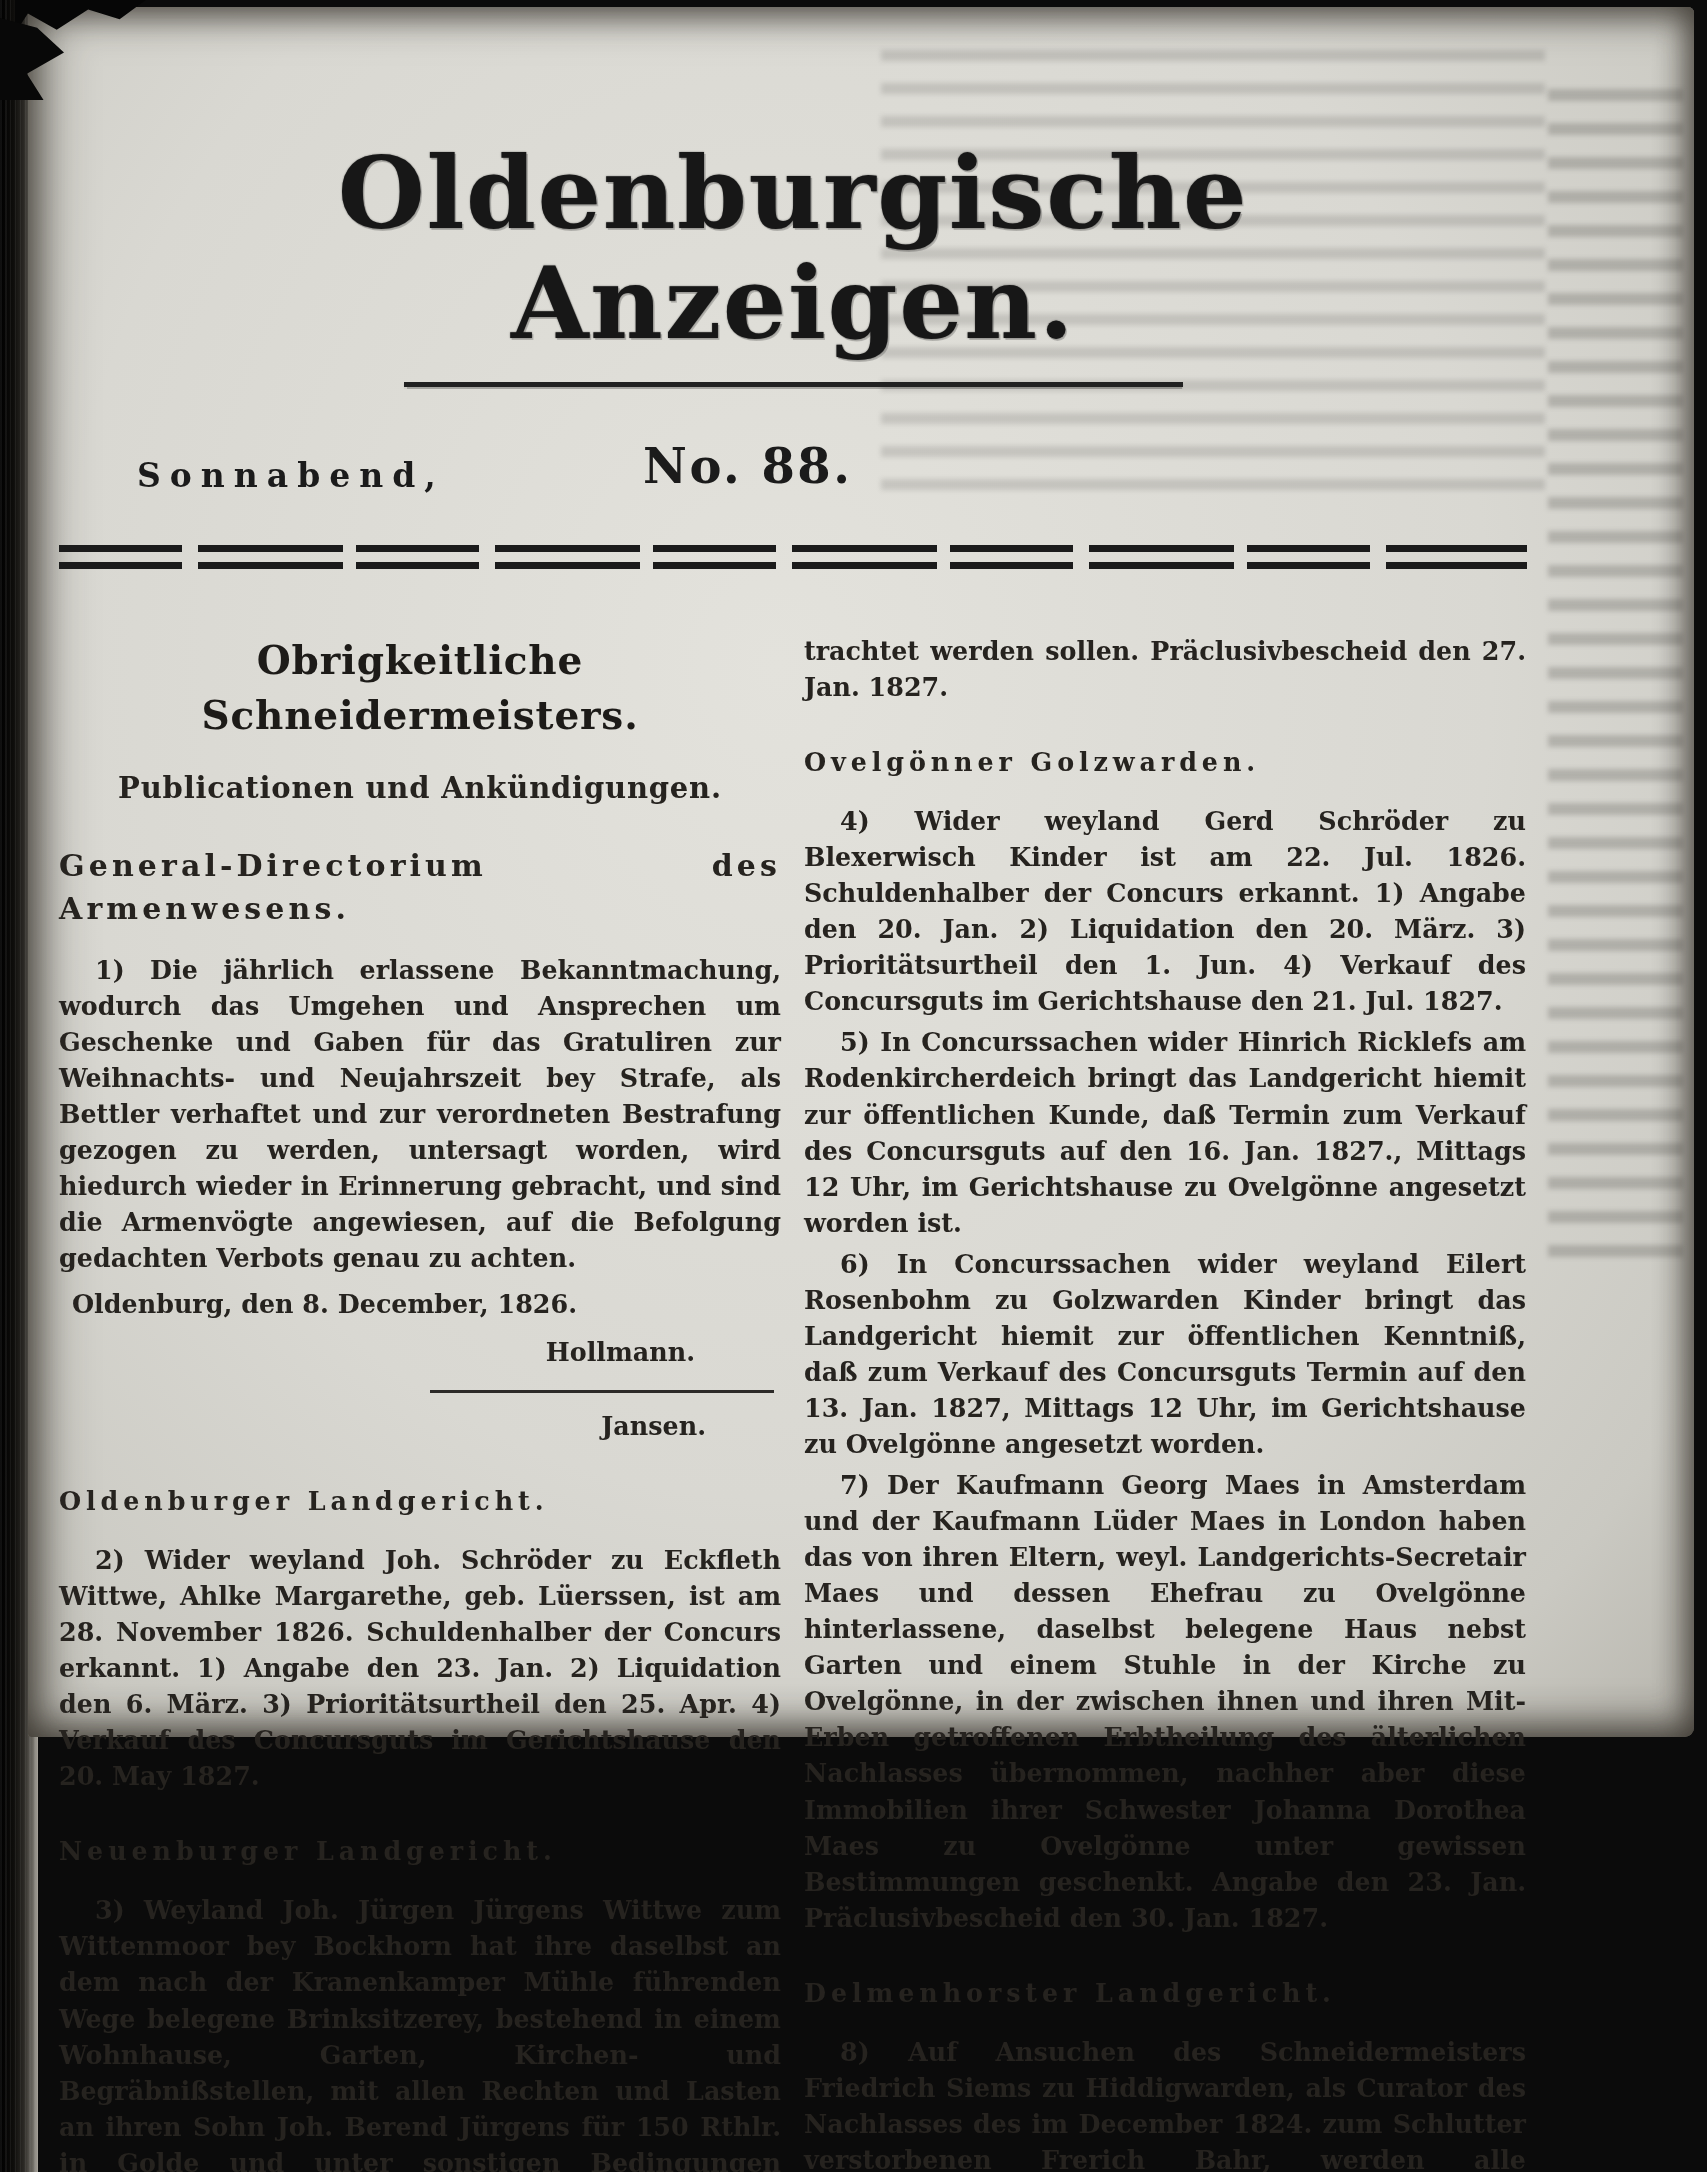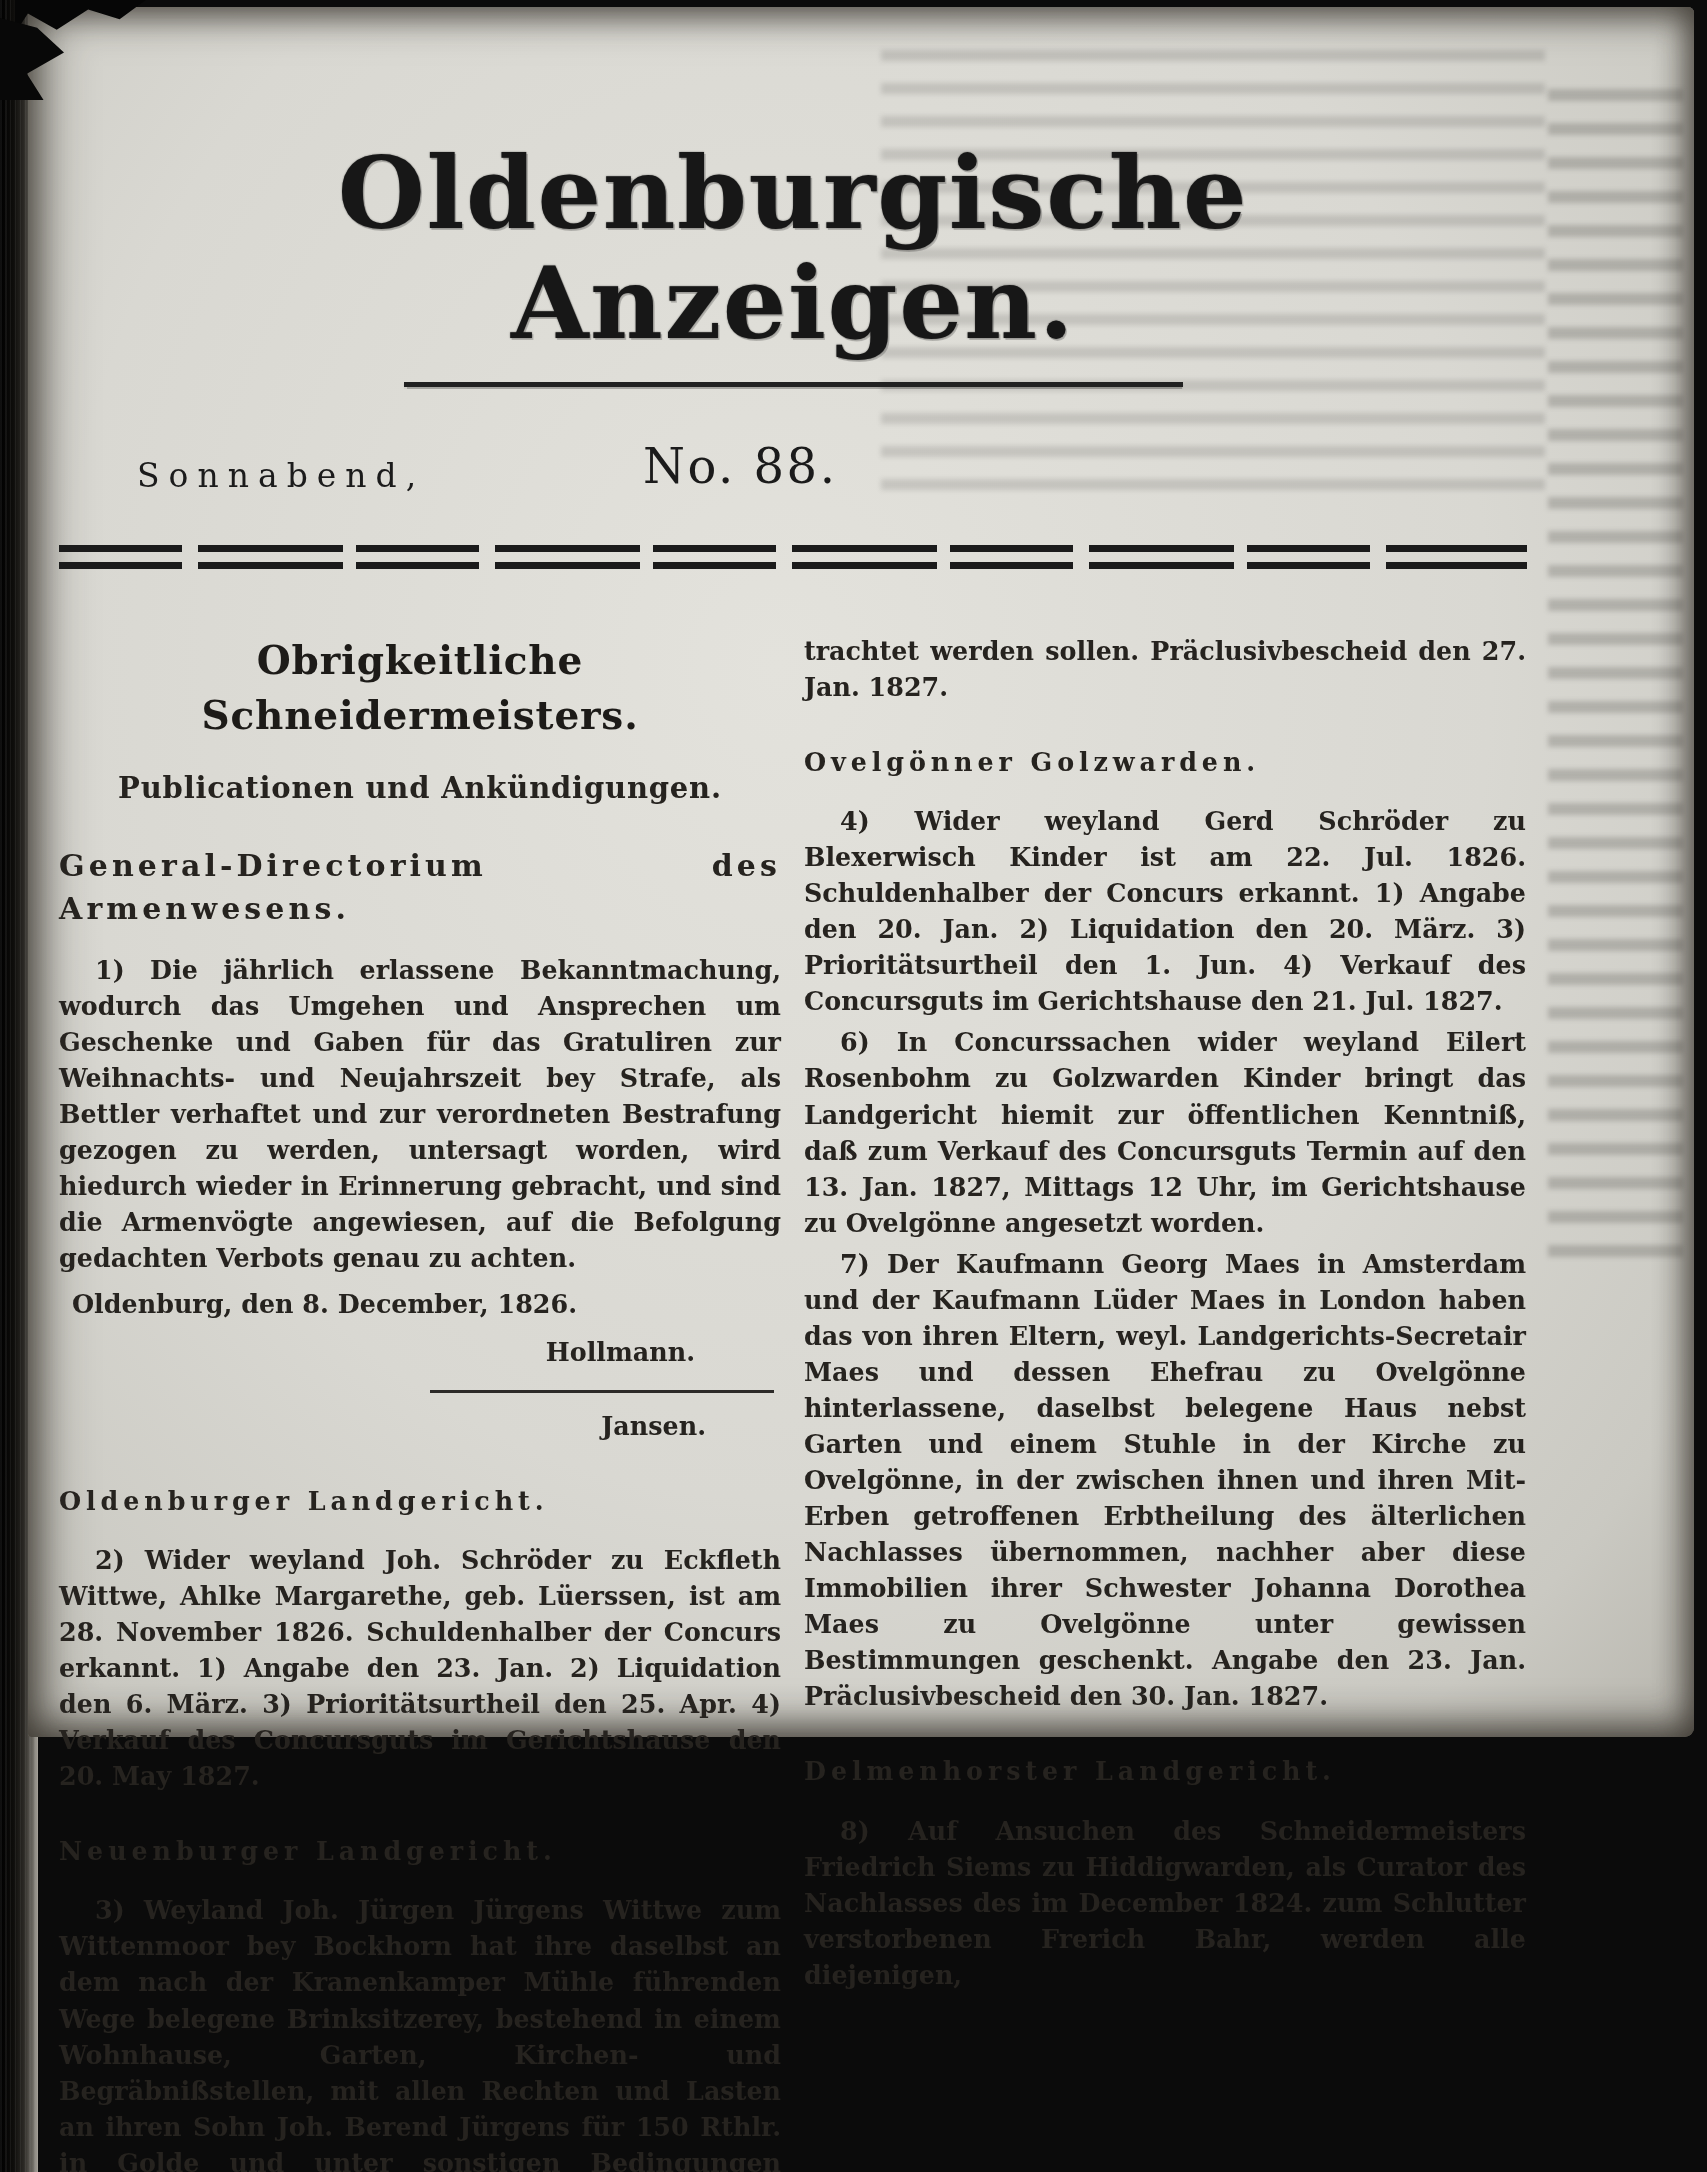--- a/index.html
+++ b/index.html
@@ -65,21 +65,21 @@
     font-size:100px; line-height:1.1; font-weight:bold; text-align:center;
     letter-spacing:1.6px; word-spacing:59px; color:#171717;
     text-shadow:0 0 1.6px rgba(20,20,20,0.65), 1.6px 1.6px 0 rgba(30,30,30,0.22);
   }
   .masthead-rule {
     width:779px; height:4.9px; background:#212121; margin:24.6px auto 0;
     box-shadow:0 1.6px 0.8px rgba(0,0,0,0.25);
   }
 
   
-  .dateline { position:relative; height:69px; margin-top:51px; font-weight:normal; color:#1b1b1b; }
+  .dateline { position:relative; height:69px; margin-top:51px; font-weight:bold; color:#1b1b1b; }
   .dateline .day   { position:absolute; left:78px;  top:18px; font-size:33px; letter-spacing:9px; }
   .dateline .issue { position:absolute; left:584px; top:0;  font-size:48px; letter-spacing:2.5px; }
   .dateline .date  { position:absolute; right:31px; top:13px; font-size:34px; letter-spacing:1.6px; }
 
   
   .double-rule { margin-top:38px; }
   .rule-line {
     height:6.6px;
     background:repeating-linear-gradient(90deg,
       #1b1b1b 0 123px, rgba(27,27,27,0) 123px 139px,
@@ -149,20 +149,21 @@
 
         <h4 class="court-heading">Neuenburger Landgericht.</h4>
         <p class="body-para">3) Weyland Joh. Jürgen Jürgens Wittwe zum Wittenmoor bey Bockhorn hat ihre daselbst an dem nach der Kranenkamper Mühle führenden Wege belegene Brinksitzerey, bestehend in einem Wohnhause, Garten, Kirchen- und Begräbnißstellen, mit allen Rechten und Lasten an ihren Sohn Joh. Berend Jürgens für 150 Rthlr. in Golde und unter sonstigen Bedingungen verkauft. Angabe den 25. Jan. 1827.; jedoch bedarf es hinsichtlich der ingrossirten Forderungen des Bockhorner Armenfonds einer Angabe nicht, indem solche als profitirt be-</p>
       </div>
 
       <div class="col">
         <p class="continuation">trachtet werden sollen. Präclusivbescheid den 27. Jan. 1827.</p>
 
         <h4 class="court-heading">Ovelgönner Golzwarden.</h4>
         <p class="body-para">4) Wider weyland Gerd Schröder zu Blexerwisch Kinder ist am 22. Jul. 1826. Schuldenhalber der Concurs erkannt. 1) Angabe den 20. Jan. 2) Liquidation den 20. März. 3) Prioritätsurtheil den 1. Jun. 4) Verkauf des Concursguts im Gerichtshause den 21. Jul. 1827.</p>
+        <p class="body-para">5) In Concurssachen wider Hinrich Ricklefs am Rodenkircherdeich bringt das Landgericht hiemit zur öffentlichen Kunde, daß Termin zum Verkauf des Concursguts auf den 16. Jan. 1827., Mittags 12 Uhr, im Gerichtshause zu Ovelgönne angesetzt worden ist.</p>
         <p class="body-para">6) In Concurssachen wider weyland Eilert Rosenbohm zu Golzwarden Kinder bringt das Landgericht hiemit zur öffentlichen Kenntniß, daß zum Verkauf des Concursguts Termin auf den 13. Jan. 1827, Mittags 12 Uhr, im Gerichtshause zu Ovelgönne angesetzt worden.</p>
         <p class="body-para">7) Der Kaufmann Georg Maes in Amsterdam und der Kaufmann Lüder Maes in London haben das von ihren Eltern, weyl. Landgerichts-Secretair Maes und dessen Ehefrau zu Ovelgönne hinterlassene, daselbst belegene Haus nebst Garten und einem Stuhle in der Kirche zu Ovelgönne, in der zwischen ihnen und ihren Mit-Erben getroffenen Erbtheilung des älterlichen Nachlasses übernommen, nachher aber diese Immobilien ihrer Schwester Johanna Dorothea Maes zu Ovelgönne unter gewissen Bestimmungen geschenkt. Angabe den 23. Jan. Präclusivbescheid den 30. Jan. 1827.</p>
 
         <h4 class="court-heading">Delmenhorster Landgericht.</h4>
         <p class="body-para">8) Auf Ansuchen des Schneidermeisters Friedrich Siems zu Hiddigwarden, als Curator des Nachlasses des im December 1824. zum Schlutter verstorbenen Frerich Bahr, werden alle diejenigen,</p>
       </div>
 
     </div>
   </div>
 </div>

